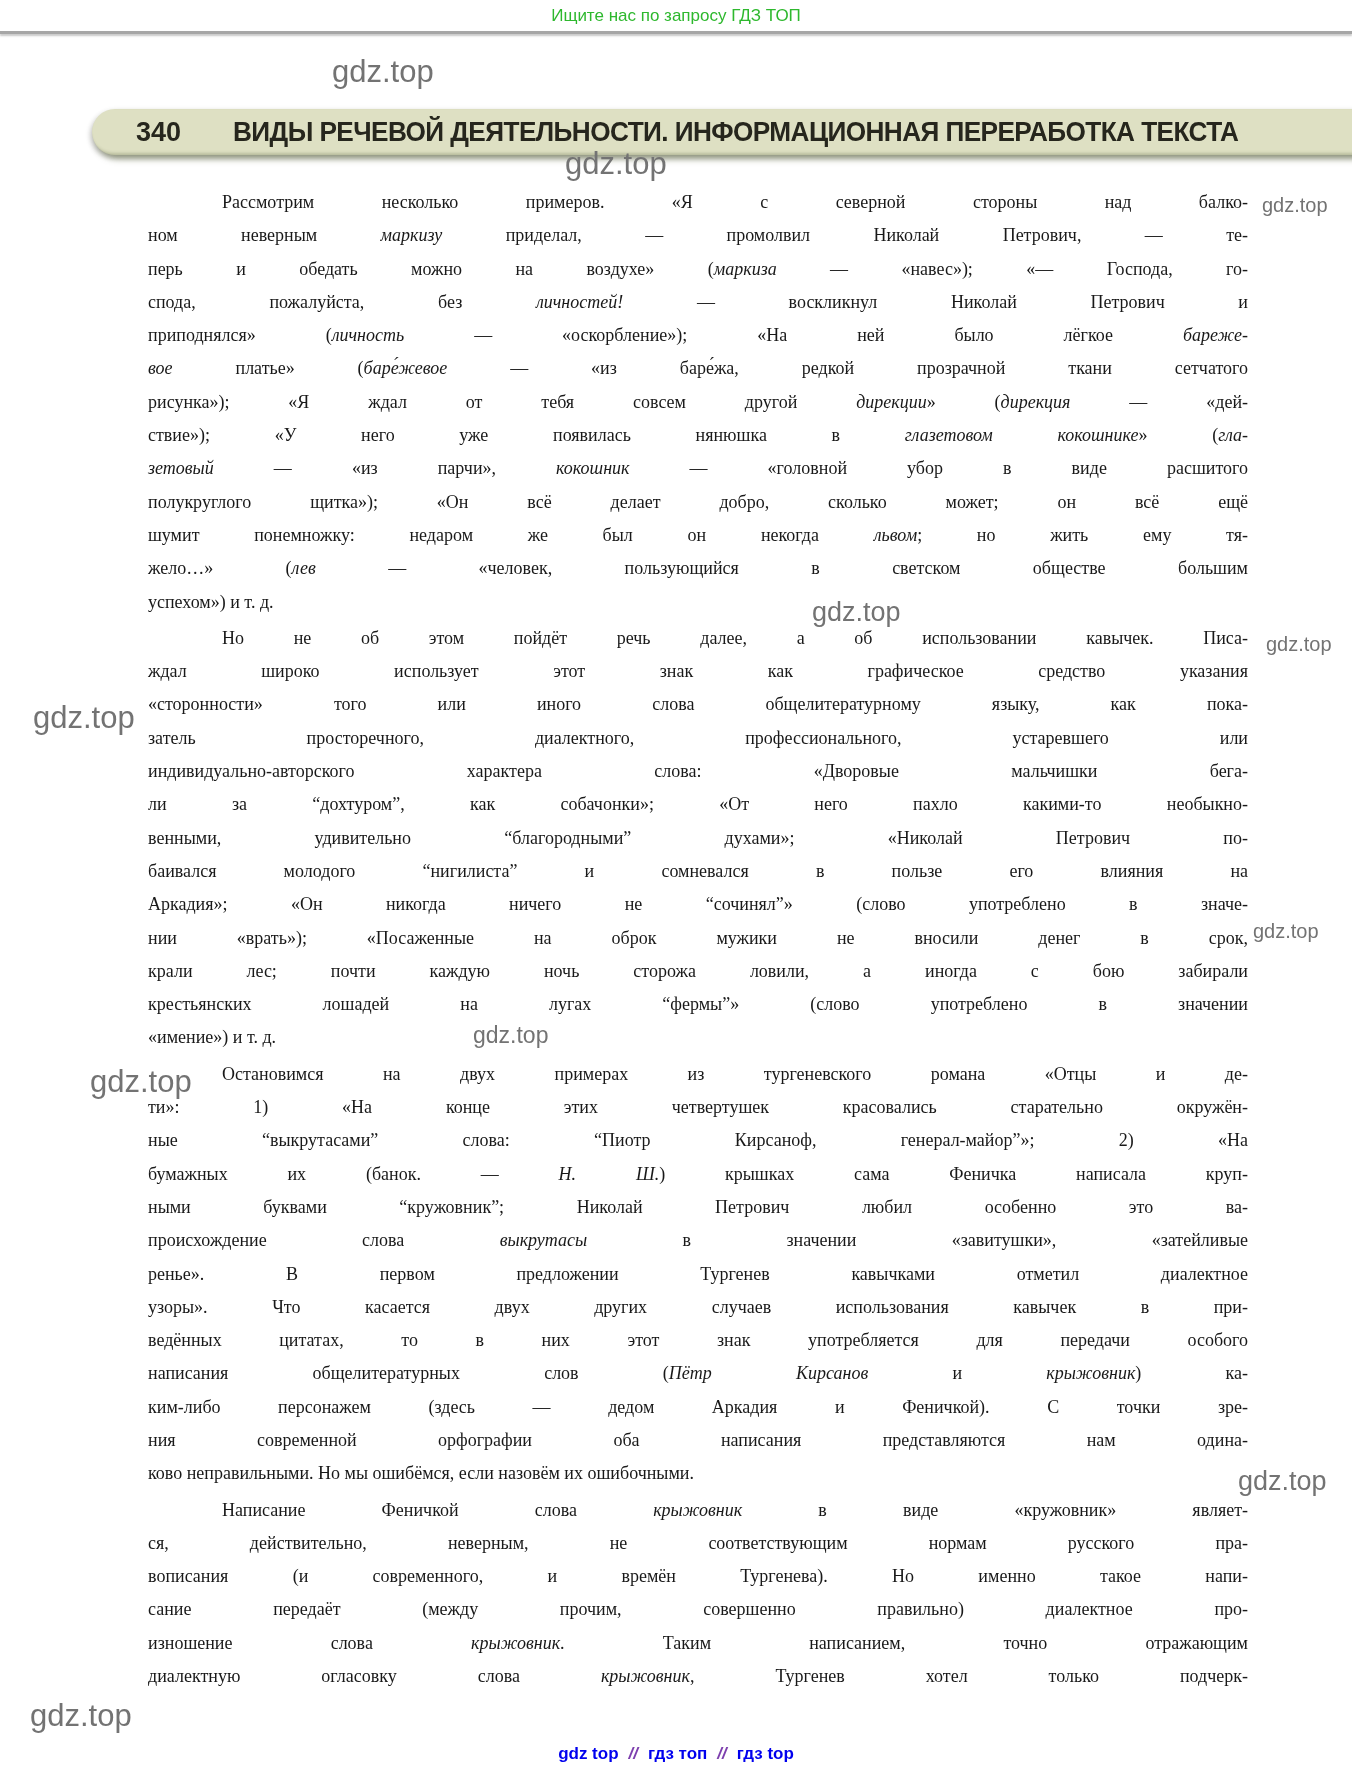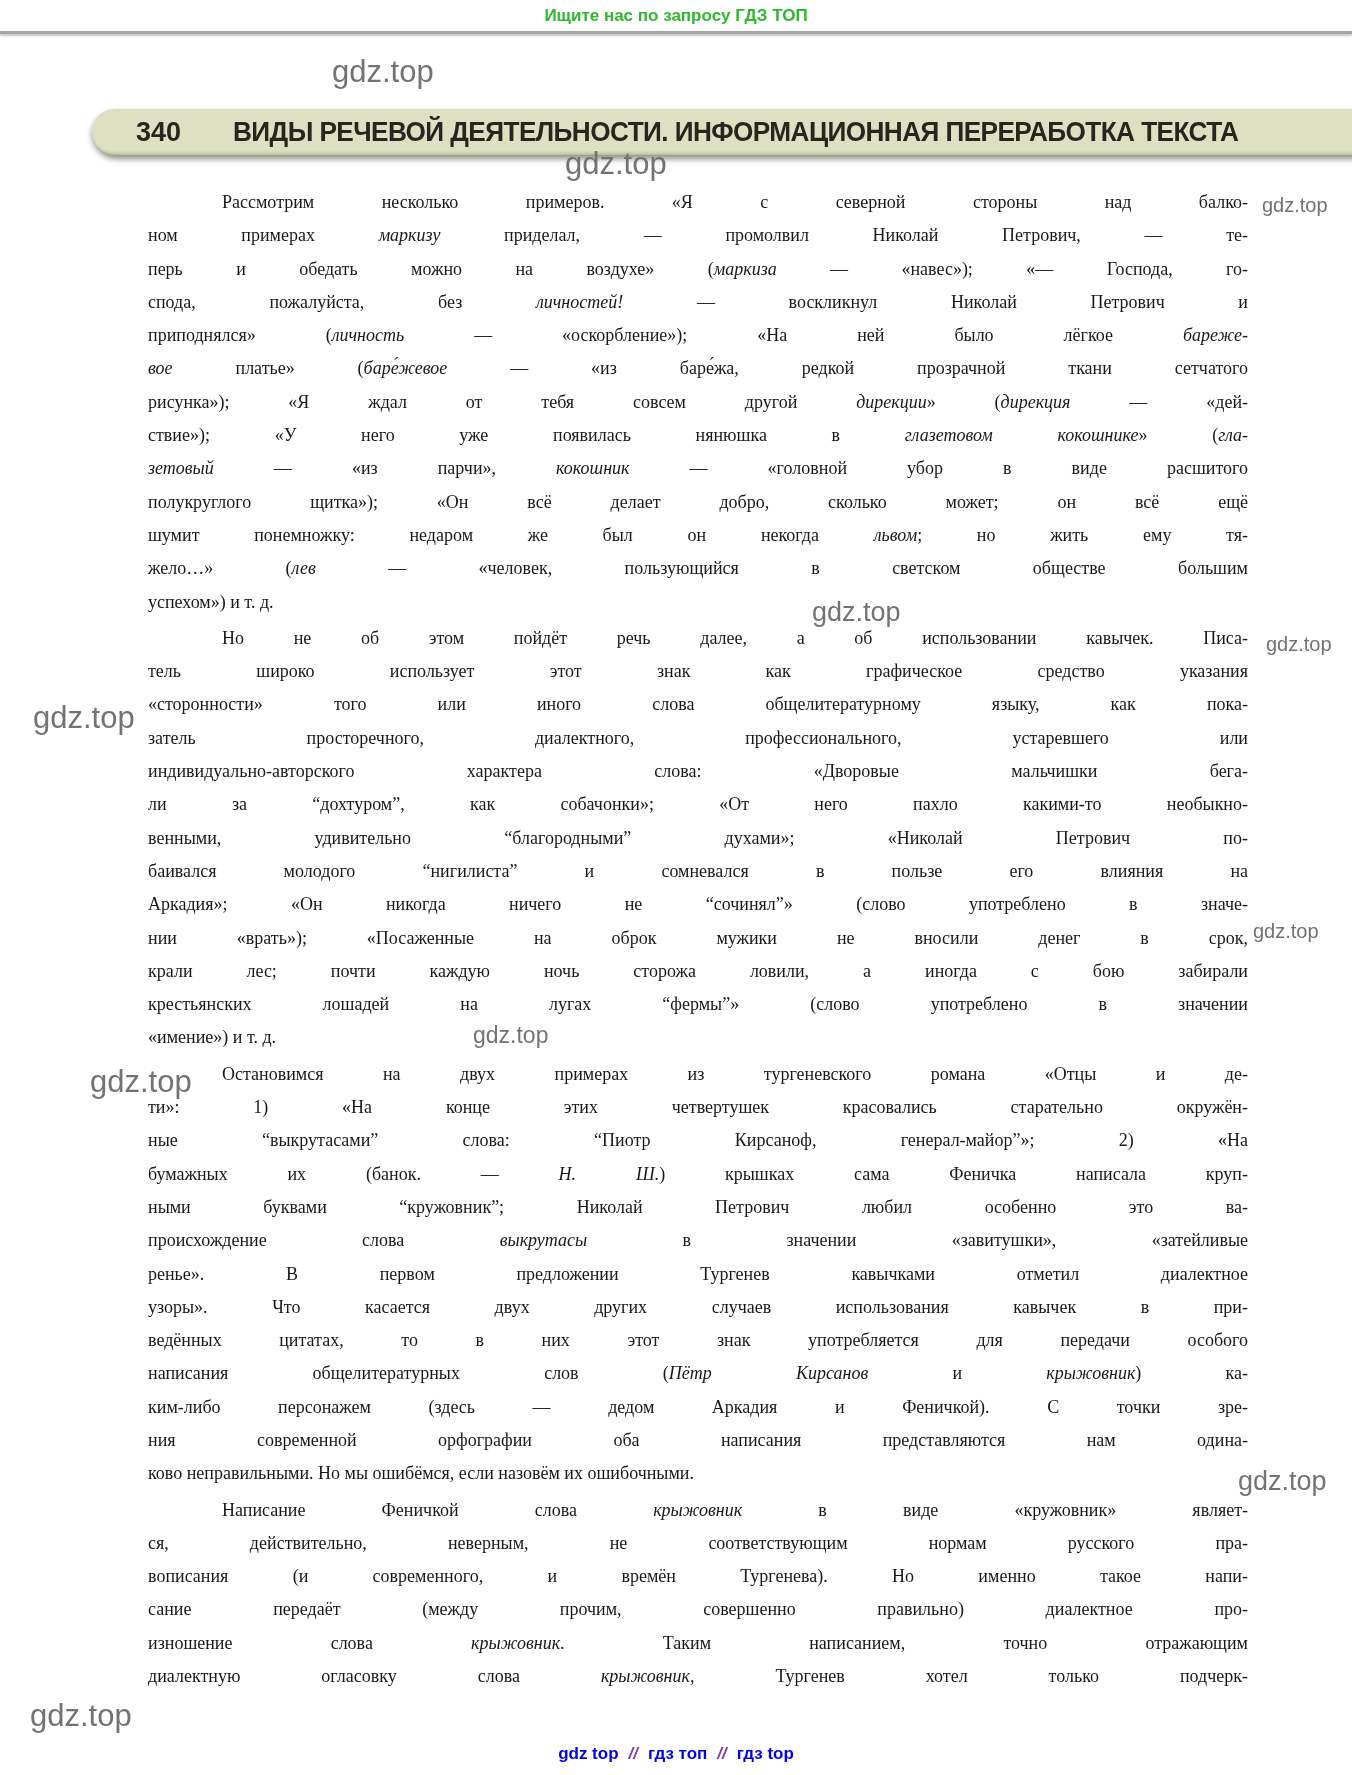--- a/index.html
+++ b/index.html
@@ -2,21 +2,21 @@
 <html><head>
 <meta charset="utf-8">
 <style>
   html,body{margin:0;padding:0;}
   body{
     width:1352px;height:1775px;position:relative;background:#ffffff;overflow:hidden;
     font-family:"Liberation Serif", serif;
   }
   .banner{
     position:absolute;top:6px;left:0;width:100%;text-align:center;
-    font-family:"Liberation Sans", sans-serif;font-size:17px;font-weight:700;
+    font-family:"Liberation Sans", sans-serif;font-size:17px;font-weight:400;
   }
   .rule{
     position:absolute;top:31px;left:0;width:100%;height:3px;background:#a6a6a6;
     box-shadow:0 2px 2px rgba(0,0,0,.22);
   }
   .header-pill{
     position:absolute;left:92px;top:109px;width:1322px;height:46px;border-radius:23px;
     background:#dee0c3;
     box-shadow:3px 4px 6px rgba(75,85,40,.50), -2px 3px 5px rgba(0,0,0,.18), inset -2px -2px 3px rgba(100,105,70,.30);
     display:flex;align-items:center;white-space:nowrap;
@@ -69,36 +69,36 @@
     <div class="wm" style="left: 1253px; top: 920px; font-size: 20px;">gdz.top</div>
     <div class="wm" style="left: 473px; top: 1022px; font-size: 23px;">gdz.top</div>
     <div class="wm" style="left: 90px; top: 1064px; font-size: 31px;">gdz.top</div>
     <div class="wm" style="left: 1238px; top: 1466px; font-size: 27px;">gdz.top</div>
     <div class="wm" style="left: 30px; top: 1698px; font-size: 31px;">gdz.top</div>
   </div>
 
 <div id="text-column" style="color: rgb(25, 25, 25);">
     <div class="para">
       <div class="line first"><span>Рассмотрим несколько примеров. «Я с северной стороны над балко-</span></div>
-      <div class="line"><span>ном примерах </span><span class="it">маркизу</span><span> приделал, — промолвил Николай Петрович, — те-</span></div>
+      <div class="line"><span>ном неверным </span><span class="it">маркизу</span><span> приделал, — промолвил Николай Петрович, — те-</span></div>
       <div class="line"><span>перь и обедать можно на воздухе» (</span><span class="it">маркиза</span><span> — «навес»); «— Господа, го-</span></div>
       <div class="line"><span>спода, пожалуйста, без </span><span class="it">личностей!</span><span> — воскликнул Николай Петрович и</span></div>
       <div class="line"><span>приподнялся» (</span><span class="it">личность</span><span> — «оскорбление»); «На ней было лёгкое </span><span class="it">бареже-</span></div>
       <div class="line"><span class="it">вое</span><span> платье» (</span><span class="it">баре́жевое</span><span> — «из баре́жа, редкой прозрачной ткани сетчатого</span></div>
       <div class="line"><span>рисунка»); «Я ждал от тебя совсем другой </span><span class="it">дирекции</span><span>» (</span><span class="it">дирекция</span><span> — «дей-</span></div>
       <div class="line"><span>ствие»); «У него уже появилась нянюшка в </span><span class="it">глазетовом кокошнике</span><span>» (</span><span class="it">гла-</span></div>
       <div class="line"><span class="it">зетовый</span><span> — «из парчи», </span><span class="it">кокошник</span><span> — «головной убор в виде расшитого</span></div>
       <div class="line"><span>полукруглого щитка»); «Он всё делает добро, сколько может; он всё ещё</span></div>
       <div class="line"><span>шумит понемножку: недаром же был он некогда </span><span class="it">львом</span><span>; но жить ему тя-</span></div>
       <div class="line"><span>жело…» (</span><span class="it">лев</span><span> — «человек, пользующийся в светском обществе большим</span></div>
       <div class="line end"><span>успехом») и т. д.</span></div>
     </div>
     <div class="para">
       <div class="line first"><span>Но не об этом пойдёт речь далее, а об использовании </span><span class="bd">кавычек</span><span>. Писа-</span></div>
-      <div class="line"><span>тель широко использует этот знак как графическое средство указания</span></div>
+      <div class="line"><span>ждал широко использует этот знак как графическое средство указания</span></div>
       <div class="line"><span>«сторонности» того или иного слова общелитературному языку, как пока-</span></div>
       <div class="line"><span>затель просторечного, </span><span class="bd">диалектного, профессионального</span><span>, устаревшего или</span></div>
       <div class="line"><span>индивидуально-авторского характера слова: «Дворовые мальчишки бега-</span></div>
       <div class="line"><span>ли за “дохтуром”, как собачонки»; «От него пахло какими-то необыкно-</span></div>
       <div class="line"><span>венными, удивительно “благородными” духами»; «Николай Петрович по-</span></div>
       <div class="line"><span>баивался молодого “</span><span class="bd">нигилиста</span><span>” и сомневался в пользе его влияния на</span></div>
       <div class="line"><span>Аркадия»; «Он никогда ничего не “сочинял”» (слово употреблено в значе-</span></div>
       <div class="line"><span>нии «врать»); «Посаженные на оброк мужики не вносили денег в срок,</span></div>
       <div class="line"><span>крали лес; почти каждую ночь сторожа ловили, а иногда с бою забирали</span></div>
       <div class="line"><span>крестьянских лошадей на лугах “фермы”» (слово употреблено в значении</span></div>

